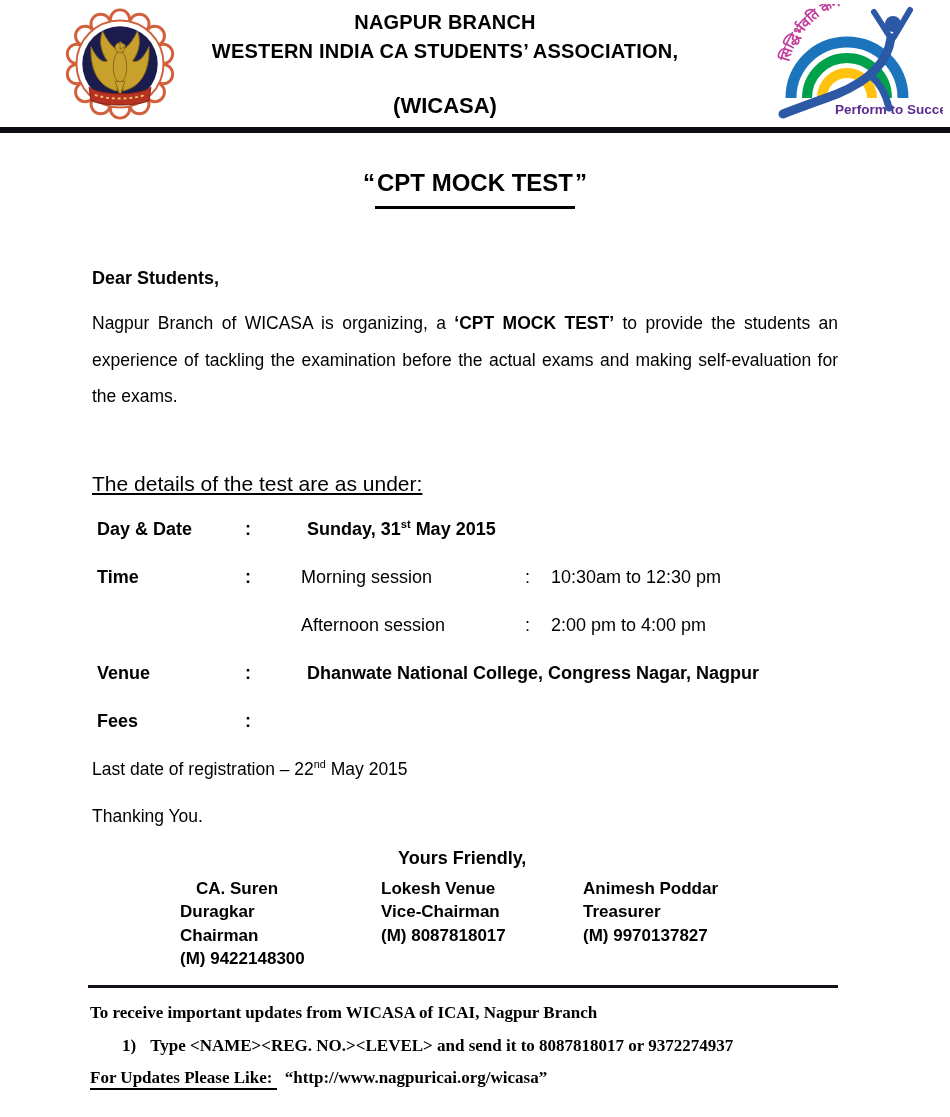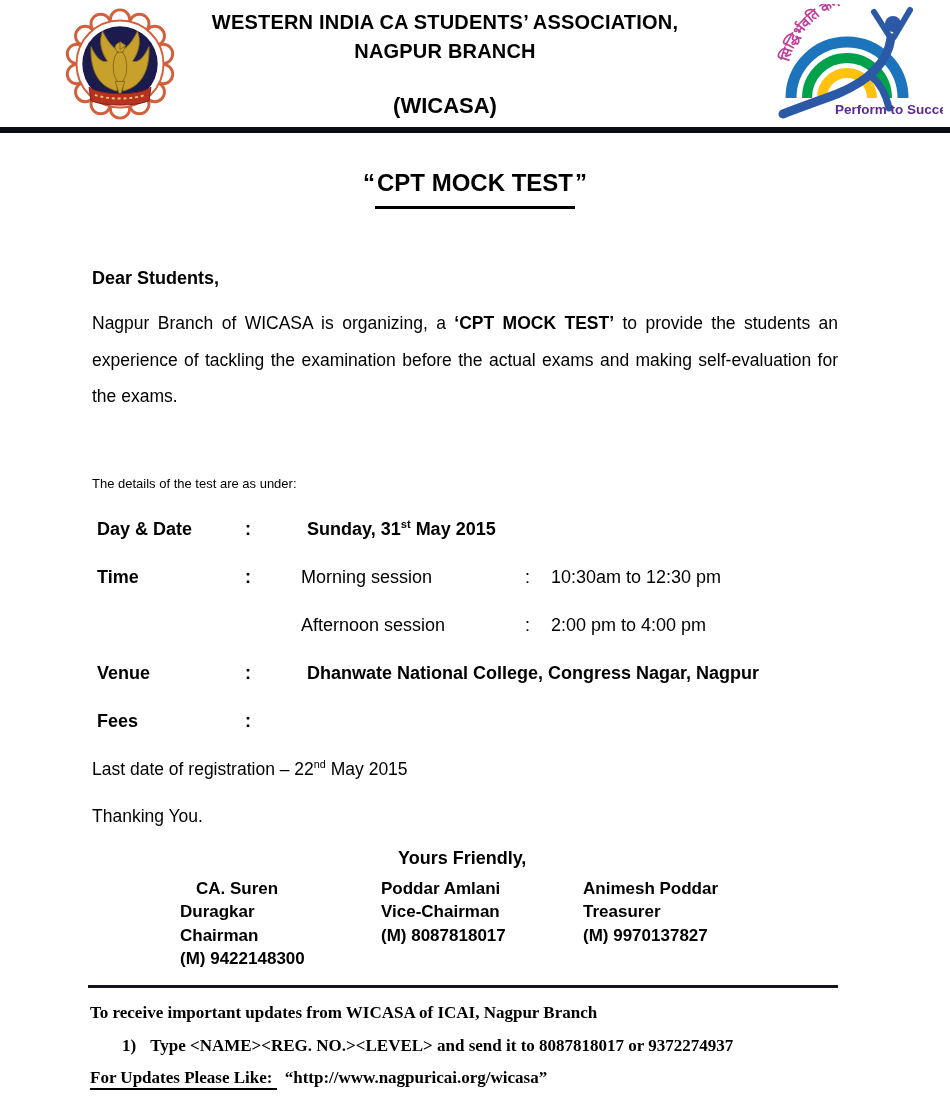--- a/index.html
+++ b/index.html
@@ -16,21 +16,21 @@
   .org-line   { font-size:20px; line-height:29px; letter-spacing:.2px; }
   .org-abbr   { margin-top:27px; font-size:22px; }
   .rule-top   { position:absolute; left:0; top:127px; width:950px; height:6px; background:#0c0c14; }
   
   main { padding:0 112px 0 92px; }
   .doc-title { margin:36px -112px 0 -92px; text-align:center; font-size:24px; font-weight:bold; line-height:28px; }
   .doc-title .underlined { border-bottom:3px solid #000; padding:0 2px 10px 2px; }
   .salutation { margin-top:70px; font-size:18px; font-weight:bold; line-height:22px; }
   .para { margin-top:16px; font-size:17.5px; line-height:36.5px; text-align:justify; }
   .bold { font-weight:bold; }
-  .intro { margin-top:58px; font-size:13px; line-height:22px; }
+  .intro { margin-top:58px; font-size:21px; line-height:22px;text-decoration:underline; }
   .detail-row { display:grid; grid-template-columns:128px 36px 1fr; margin-top:26px;
                 font-size:18px; line-height:22px; padding-left:5px;gap:20px; }
   .detail-row:first-of-type { margin-top:23px; }
   .detail-row .label { font-weight:bold; }
   .detail-row .colon { font-weight:bold; }
   .detail-row.bold-value .value { font-weight:bold;margin-left:6px; }
   .session-grid { display:grid; grid-template-columns:224px 26px 1fr; }
   sup { font-size:.62em; vertical-align:super; line-height:0; }
   .lastdate { margin-top:26px; font-size:17.5px; line-height:22px; }
   .thanking { margin-top:25px; font-size:17.5px; line-height:22px; }
@@ -88,22 +88,22 @@
           <path d="M55,78 L60,93 L65,78 Z"></path>
         </g>
         <g>
           <path d="M28,84 C40,93 80,93 92,84 L90,98 C76,104 44,104 30,98 Z" fill="#b63222" stroke="#7e1f12" stroke-width="1"></path>
           <path d="M34,92 C48,97 72,97 86,92" stroke="#f0c76f" stroke-width="2" fill="none" stroke-dasharray="3 3"></path>
         </g>
       </svg>
     </div>
 
     <div class="org-block">
+      <div class="org-line">NAGPUR BRANCH</div>
       <div class="org-line">WESTERN INDIA CA STUDENTS’ ASSOCIATION,</div>
-      <div class="org-line">NAGPUR BRANCH</div>
       <div class="org-abbr">(WICASA)</div>
     </div>
 
     <div class="logo-right">
       <svg viewBox="0 0 168 118" width="168" height="118">
         <defs>
           <path id="hindiArc" d="M14,58 A80,80 0 0 1 150,22"></path>
         </defs>
         <g fill="none">
           <path d="M16,94 A56,56 0 0 1 128,94" stroke="#1c75bc" stroke-width="11"></path>
@@ -180,21 +180,21 @@
     <p class="yours">Yours Friendly,</p>
 
     <div class="signatures">
       <div class="sig-col1">
         <div class="indent1">CA. Suren</div>
         <div>Duragkar</div>
         <div>Chairman</div>
         <div>(M) 9422148300</div>
       </div>
       <div class="sig-col2">
-        <div>Poddar Amlani</div>
+        <div>Lokesh Venue</div>
         <div>Vice-Chairman</div>
         <div>(M) 8087818017</div>
       </div>
       <div class="sig-col3">
         <div>Animesh Poddar</div>
         <div>Treasurer</div>
         <div>(M) 9970137827</div>
       </div>
     </div>
   </main>

